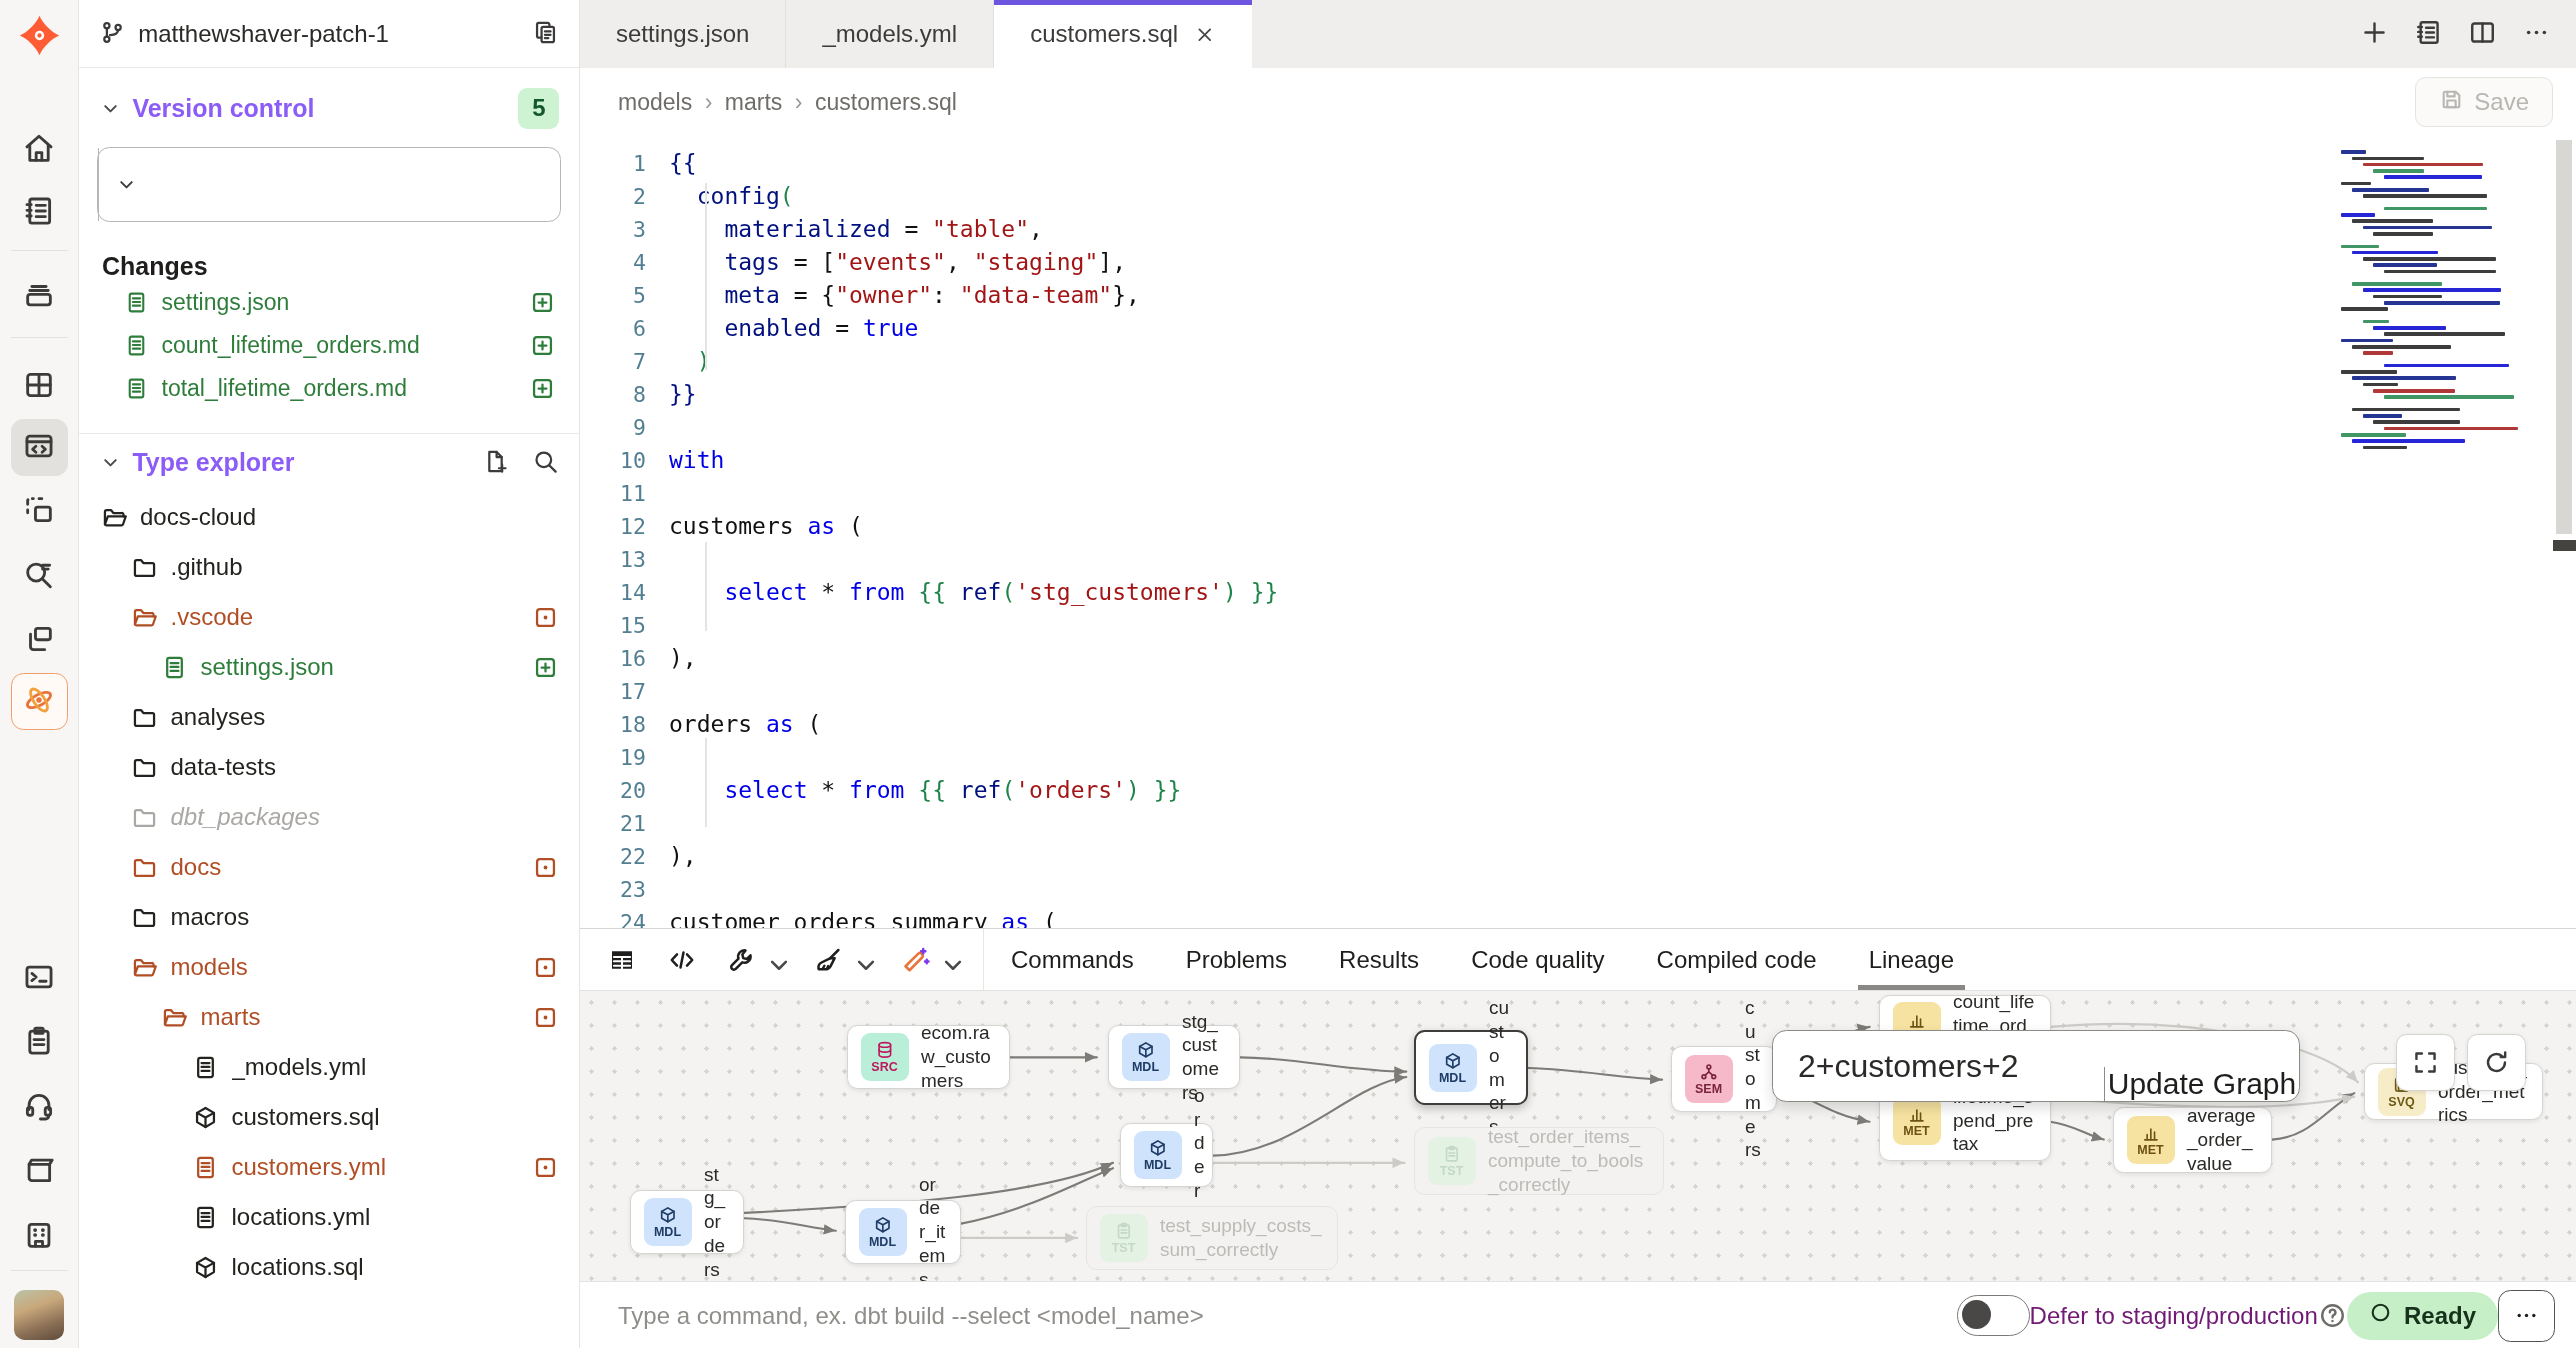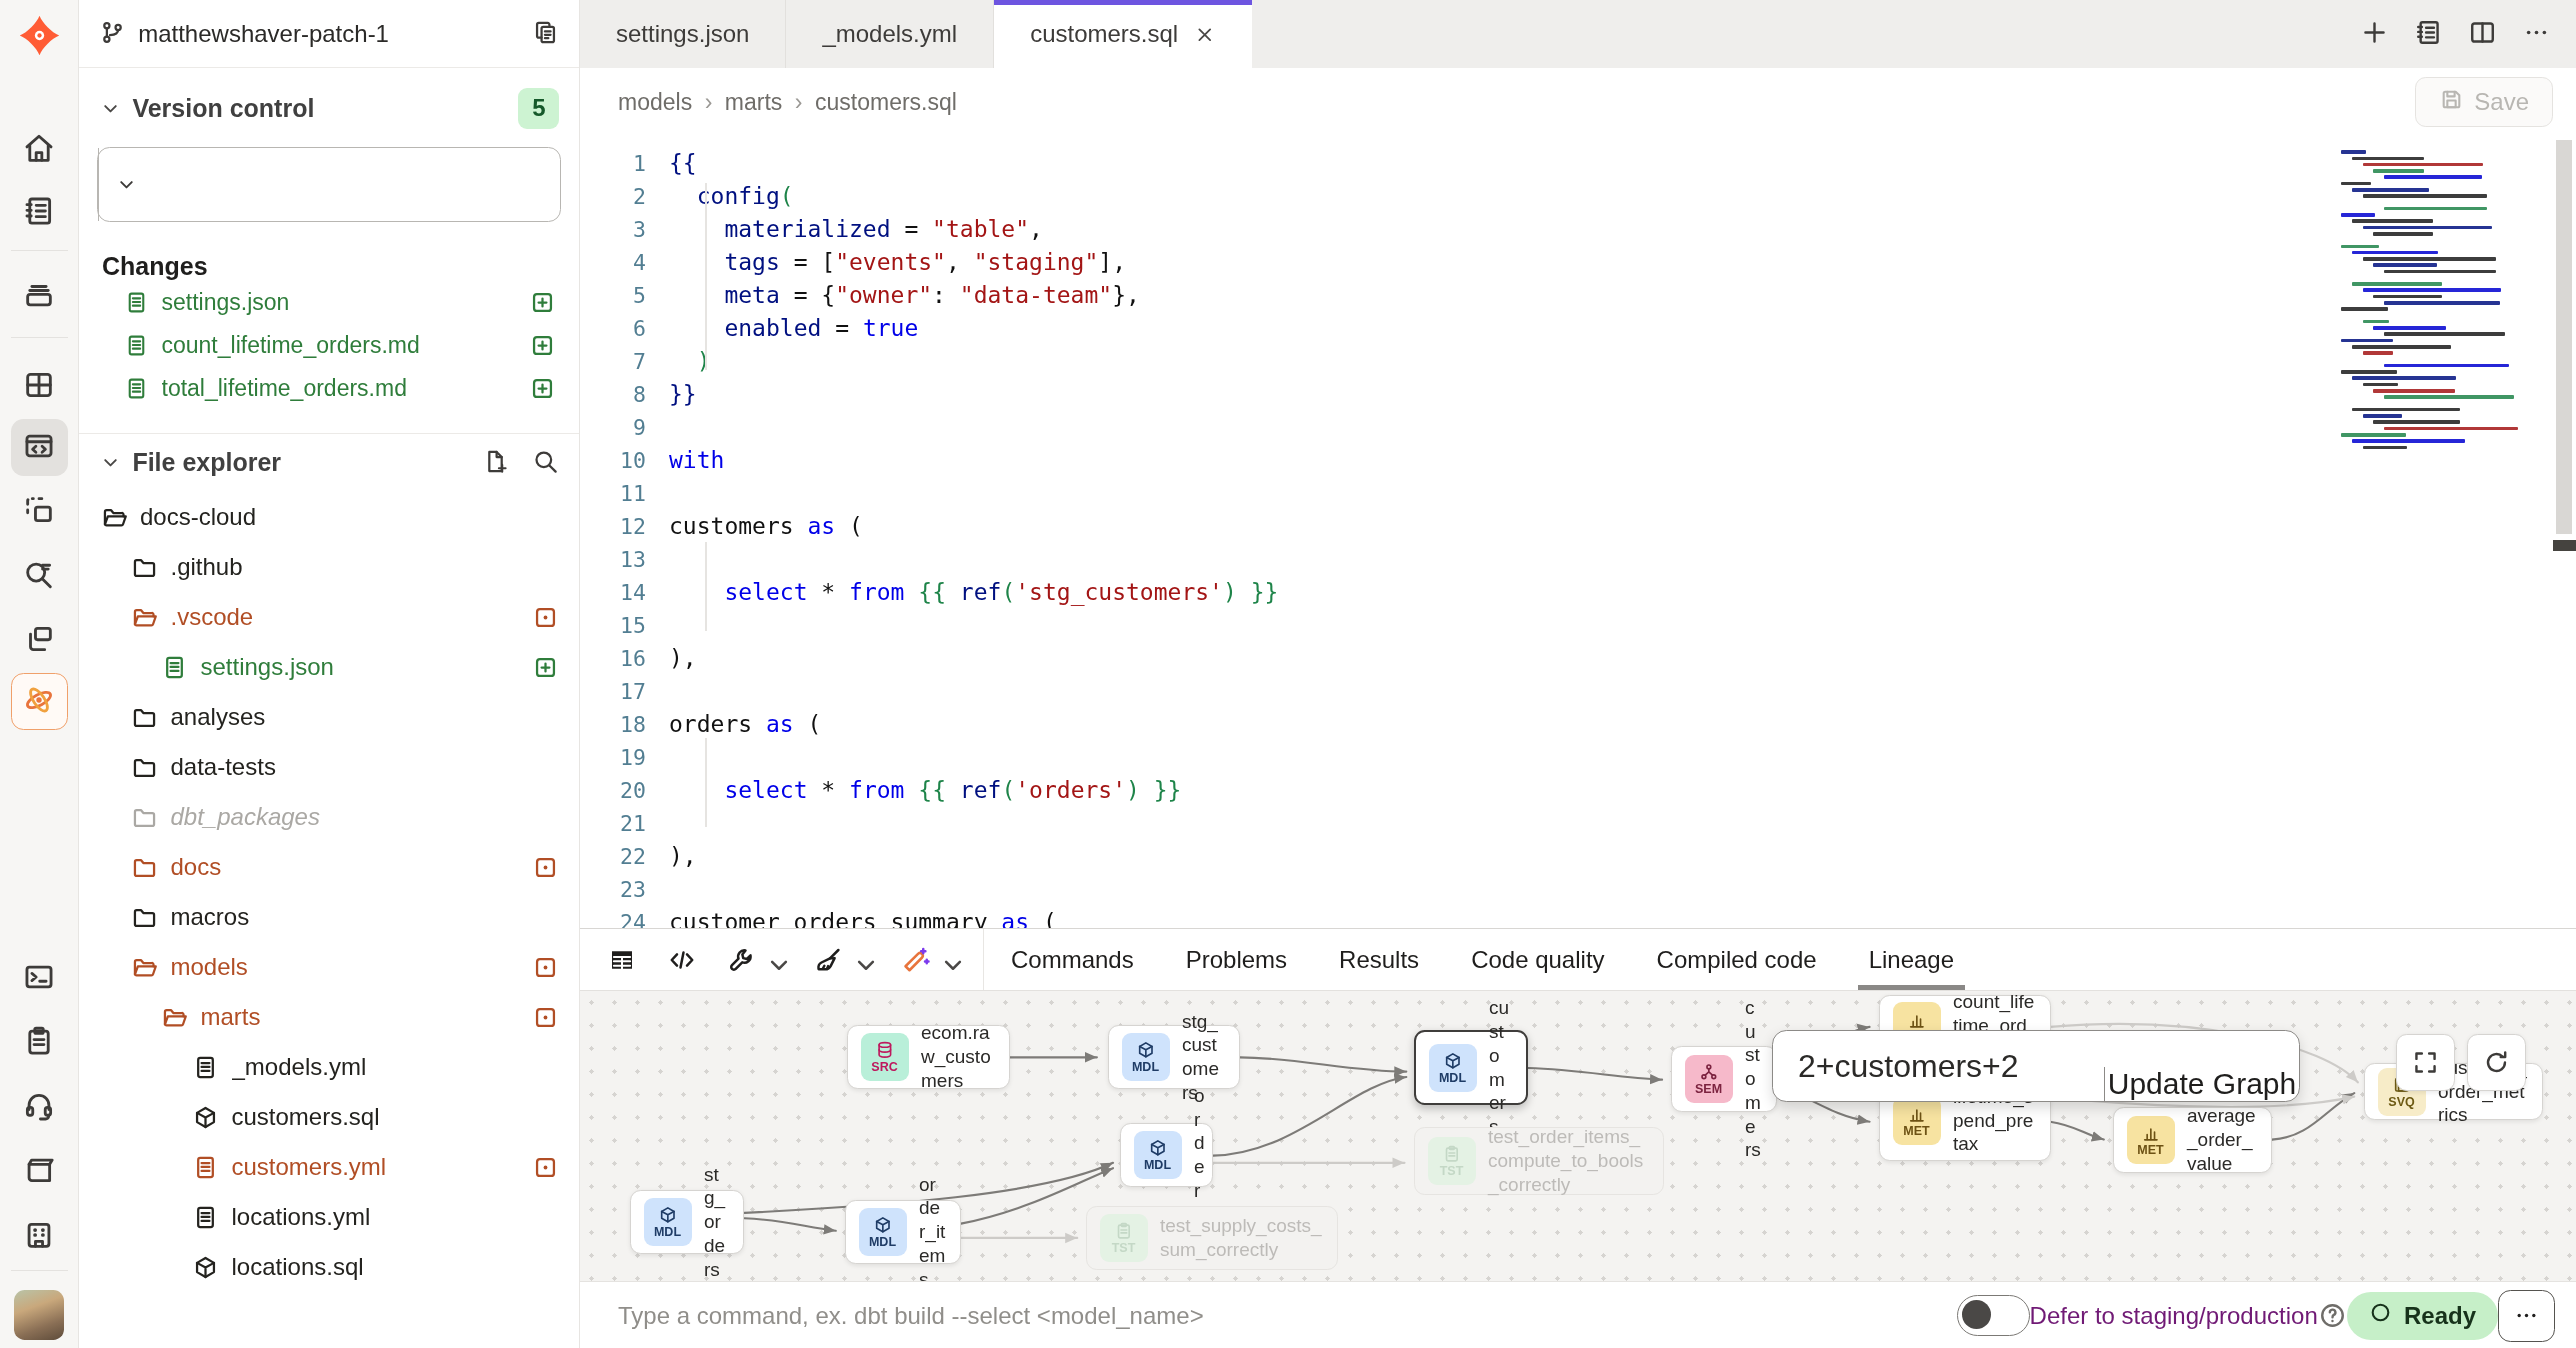--- a/index.html
+++ b/index.html
@@ -17,21 +17,21 @@
   .rail-atom { border:1.8px solid #f0a06a; border-radius:12.5px; background:#fffaf6; }
   .rail-avatar { border-radius:10.7px; overflow:hidden; }
   .avatar-ph { width:50px; height:50px; border-radius:10.7px; background:linear-gradient(160deg,#b9c4a8 0%,#c9a87c 35%,#8a6f55 70%,#5d4b3a 100%); }
 
   
   #sidebar { position:absolute; left:79px; top:0; width:501px; height:1349px; background:#fff; border-right:0.9px solid #e7e5e2; }
   .sb-header { height:68px; display:flex; align-items:center; padding:0 19.7px; border-bottom:0.9px solid #eceae7; gap:12.5px; }
   .sb-header svg { width:27px; height:27px; color:#3d3b39; flex:none; }
   .sb-project { font-size:24px; color:#2b2a28; flex:1; white-space:nowrap; overflow:hidden; }
   .sec-row { display:flex; align-items:center; gap:10.7px; padding:0 19.7px; }
-  .sec-title { font-size:25px; font-weight:700; color:#404040; }
+  .sec-title { font-size:25px; font-weight:700; color:#8b5cf6; }
   .chev { width:23px; height:23px; color:#4a4846; flex:none; }
   .vc-badge { margin-left:auto; min-width:41px; height:41px; border-radius:9px; background:#cdf3d2; color:#15592a; font-size:24px; font-weight:600; display:flex; align-items:center; justify-content:center; padding:0 9px; }
   .commit-btn { margin:18px 18px 0; height:75px; border:1.8px solid #b8b6b2; border-radius:12.5px; display:flex; align-items:stretch; background:#fff; cursor:pointer; }
   .commit-main { flex:1; display:flex; align-items:center; justify-content:center; gap:14.3px; font-size:26px; font-weight:600; color:#1f1e1d; }
   .commit-main svg { width:29px; height:29px; }
   .commit-caret { width:55px; border-left:1.8px solid #b8b6b2; display:flex; align-items:center; justify-content:center; color:#3d3b39; }
   .commit-caret svg { width:23px; height:23px; }
   .changes-label { font-size:25px; font-weight:700; padding:0 23px; margin-top:30px; }
   .change-row { display:flex; align-items:center; gap:12.5px; padding:0 23px 0 45px; height:43px; color:#2f7d3b; cursor:pointer; }
   .change-row .fic { width:25px; height:25px; flex:none; }
@@ -305,21 +305,21 @@
           </svg></span>
       </div>
     </div>
 
   <div class="sb-div"></div>
 
   <div class="sec-row fe-header">
     <span class="chev"><svg viewBox="0 0 24 24">
           <path d="M6.5 9.5 12 15l5.5-5.5"></path>
         </svg></span>
-    <span class="sec-title">File explorer</span>
+    <span class="sec-title">Type explorer</span>
     <span class="fe-tools">
       <span><svg viewBox="0 0 24 24">
             <path d="M6.5 3.5h6.5l4.5 4.5v12.5H6.5z"></path>
             <path d="M13 3.5V8h4.5"></path>
             <path d="M15 18h6M18 15v6" stroke-width="1.8"></path>
           </svg></span>
       <span><svg viewBox="0 0 24 24">
             <circle cx="10.5" cy="10.5" r="6.5"></circle>
             <path d="M15.5 15.5 21 21"></path>
           </svg></span>

